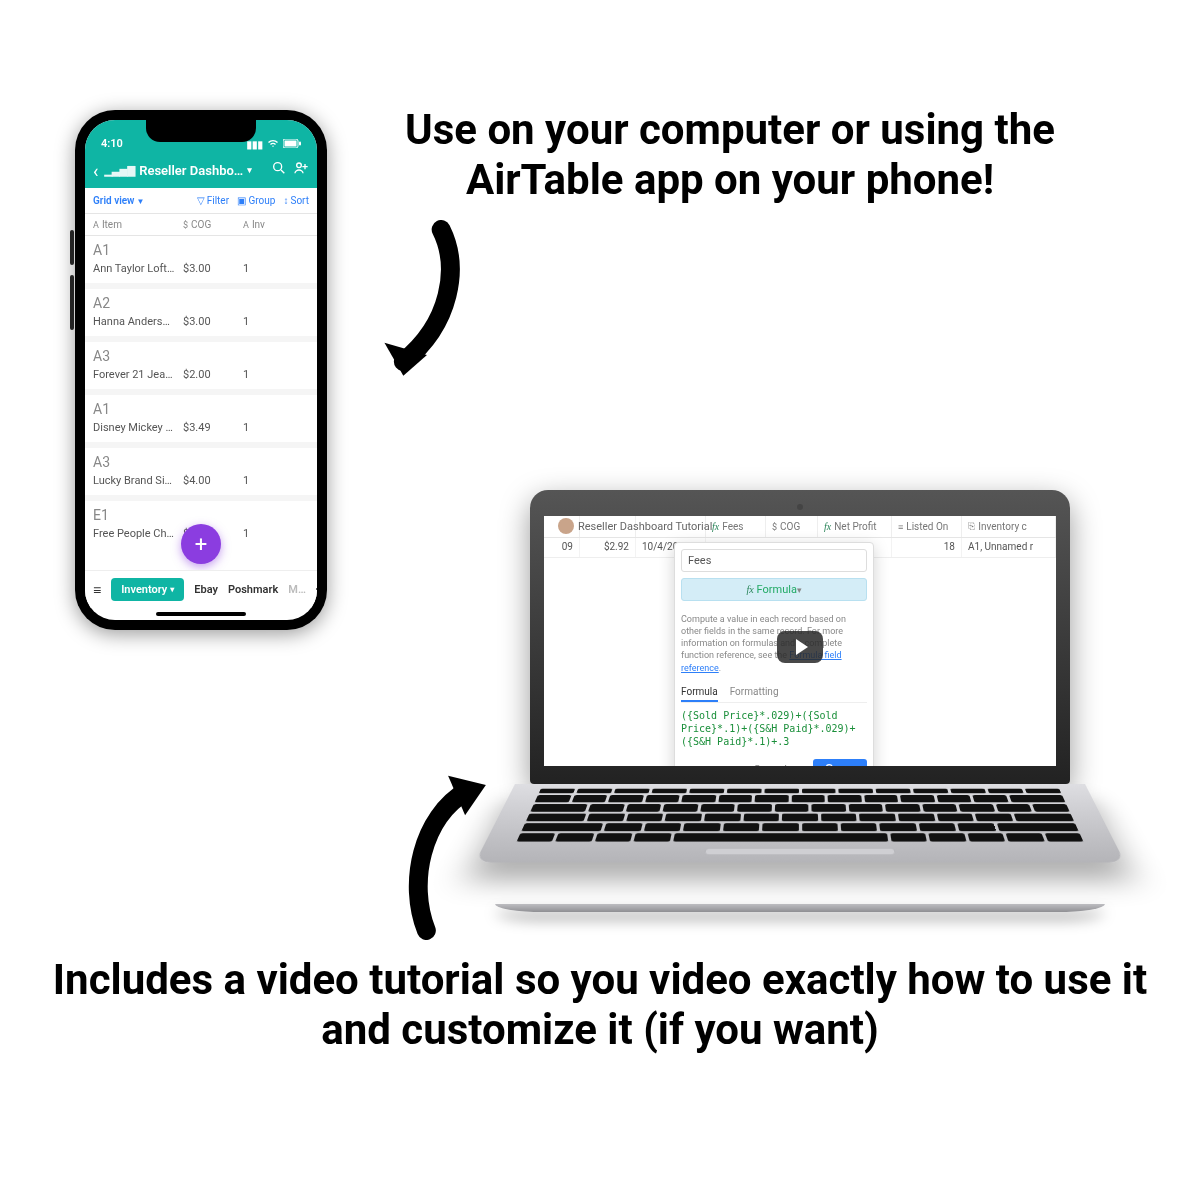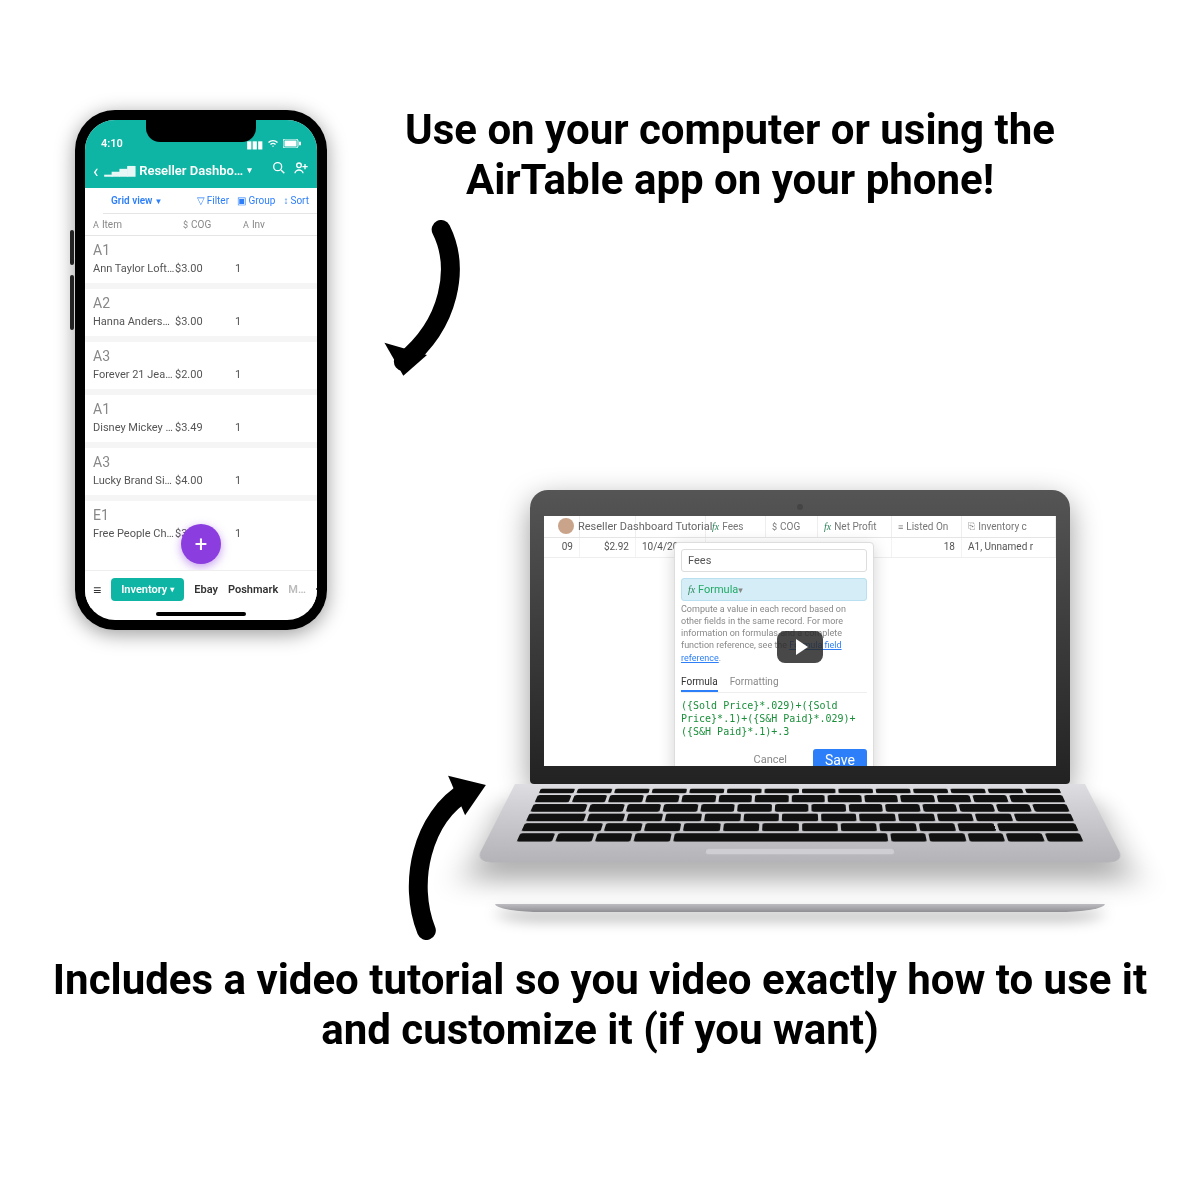--- a/index.html
+++ b/index.html
@@ -23,38 +23,38 @@
 
   .status-bar { height:32px; background:#0fb5a4; color:#fff; display:flex; justify-content:space-between; align-items:flex-end; padding:0 16px 2px; font-size:11px; font-weight:600; }
   .status-right { display:flex; gap:4px; align-items:center; font-size:10px; }
 
   .app-header { height:36px; background:#0fb5a4; color:#fff; display:flex; align-items:center; padding:0 8px; gap:6px; }
   .app-header .back { font-size:18px; }
   .app-header .title { flex:1; font-size:13px; font-weight:600; white-space:nowrap; overflow:hidden; text-overflow:ellipsis; display:flex; align-items:center; gap:4px; }
   .app-header .signal-icon { font-size:10px; opacity:.9; }
   .app-header svg { width:16px; height:16px; }
 
-  .view-toolbar { height:26px; border-bottom:1px solid #e5e5e5; display:flex; align-items:center; padding:0 8px; font-size:10px; color:#555; background:#fff;margin-left:18px; }
+  .view-toolbar { height:26px; border-bottom:1px solid #e5e5e5; display:flex; align-items:center; padding:0 8px; font-size:10px; color:#555; background:#fff; }
   .view-toolbar .grid-view { color:#2d7ff9; font-weight:600; }
   .view-toolbar .chev { color:#2d7ff9; font-size:8px; margin-left:2px; }
   .view-toolbar .spacer { flex:1; }
   .view-toolbar .tool { margin-left:8px; color:#2d7ff9; display:flex; align-items:center; gap:2px; }
 
   .col-headers { height:22px; border-bottom:1px solid #e5e5e5; display:flex; font-size:10px; color:#888; align-items:center; }
   .col-headers > div { padding:0 8px; display:flex; align-items:center; gap:3px; }
   .c-item { width:90px; }
   .c-cog  { width:60px; }
   .c-inv  { width:50px; }
 
   .rows { background:#f5f5f5; }
   .row { background:#fff; margin-bottom:6px; padding:6px 8px 8px; }
   .row .code { font-size:14px; color:#888; margin-bottom:4px; }
   .row .cells { display:flex; font-size:11px; color:#555; }
   .row .cells > div:nth-child(1){ width:82px; white-space:nowrap; overflow:hidden; text-overflow:ellipsis; }
-  .row .cells > div:nth-child(2){ width:60px; }
+  .row .cells > div:nth-child(2){ width:60px;margin-left:8px; }
   .row .cells > div:nth-child(3){ flex:1; }
 
   .fab { position:absolute; bottom:56px; left:50%; transform:translateX(-50%); width:40px; height:40px; border-radius:50%; background:#8b3de0; box-shadow:0 3px 10px rgba(139,61,224,.5); display:flex; align-items:center; justify-content:center; color:#fff; font-size:22px; font-weight:400; }
 
   .bottom-tabs { position:absolute; bottom:12px; left:0; right:0; height:38px; border-top:1px solid #eee; background:#fff; display:flex; align-items:center; padding:0 8px; gap:10px; font-size:11px; font-weight:600; color:#333; }
   .bottom-tabs .menu { font-size:14px; }
   .tab-pill { background:#0fb5a4; color:#fff; padding:5px 10px; border-radius:4px; display:flex; align-items:center; gap:3px; }
   .tab-plain { color:#333; }
   .bottom-tabs .plus { margin-left:auto; font-size:16px; }
 
@@ -67,21 +67,21 @@
   .vid-title { position:absolute; top:2px; left:14px; font-size:11px; color:#666; display:flex; align-items:center; gap:4px; }
   .vid-avatar { width:16px; height:16px; border-radius:50%; background:#c9a48a; }
 
   .desk-cols { position:absolute; top:0; left:0; right:0; height:22px; border-bottom:1px solid #e5e5e5; display:flex; font-size:10px; color:#777; z-index:0;}
   .desk-cols > div { border-right:1px solid #eee; padding:4px 6px; white-space:nowrap; display:flex; align-items:center; gap:3px; }
   .desk-row { position:absolute; top:22px; left:0; right:0; height:20px; border-bottom:1px solid #eee; display:flex; font-size:10px; }
   .desk-row > div { border-right:1px solid #f3f3f3; padding:3px 6px; white-space:nowrap; }
 
   .dialog { position:absolute; top:26px; left:130px; width:200px; background:#fff; border:1px solid #ddd; border-radius:4px; box-shadow:0 4px 16px rgba(0,0,0,.18); padding:6px; z-index:3; }
   .dialog .field-name { border:1px solid #ddd; border-radius:3px; padding:4px 6px; font-size:11px; color:#555; margin-bottom:6px; }
-  .dialog .type-sel { background:#d4edf7; border:1px solid #b8e0f0; border-radius:3px; padding:4px 6px; font-size:11px; color:#2a6; display:flex; align-items:center; justify-content:flex-start; margin-bottom:2px; }
+  .dialog .type-sel { background:#d4edf7; border:1px solid #b8e0f0; border-radius:3px; padding:4px 18px; font-size:11px; color:#2a6; display:flex; align-items:center; justify-content:center; margin-bottom:12px; }
   .dialog .type-sel .chev { color:#888; font-size:9px; }
   .dialog .desc { font-size:9px; color:#888; line-height:1.35; margin-bottom:12px; }
   .dialog .desc .link { color:#2d7ff9; text-decoration:underline; }
   .dialog .subtabs { display:flex; gap:12px; font-size:10px; color:#888; border-bottom:1px solid #eee; margin-bottom:6px; }
   .dialog .subtabs .active { color:#333; border-bottom:2px solid #2d7ff9; padding-bottom:3px; }
   .dialog .formula { font-family: Menlo, Consolas, monospace; font-size:10px; color:#1a8f3a; line-height:1.3; word-wrap:break-word; margin-bottom:10px; min-height:40px;}
   .dialog .actions { display:flex; justify-content:flex-end; gap:20px; }
   .dialog .btn-cancel { font-size:11px; color:#888; padding:4px 6px; }
   .dialog .btn-save { font-size:14px; background:#2d7ff9; color:#fff; padding:3px 12px; border-radius:3px; }
 

